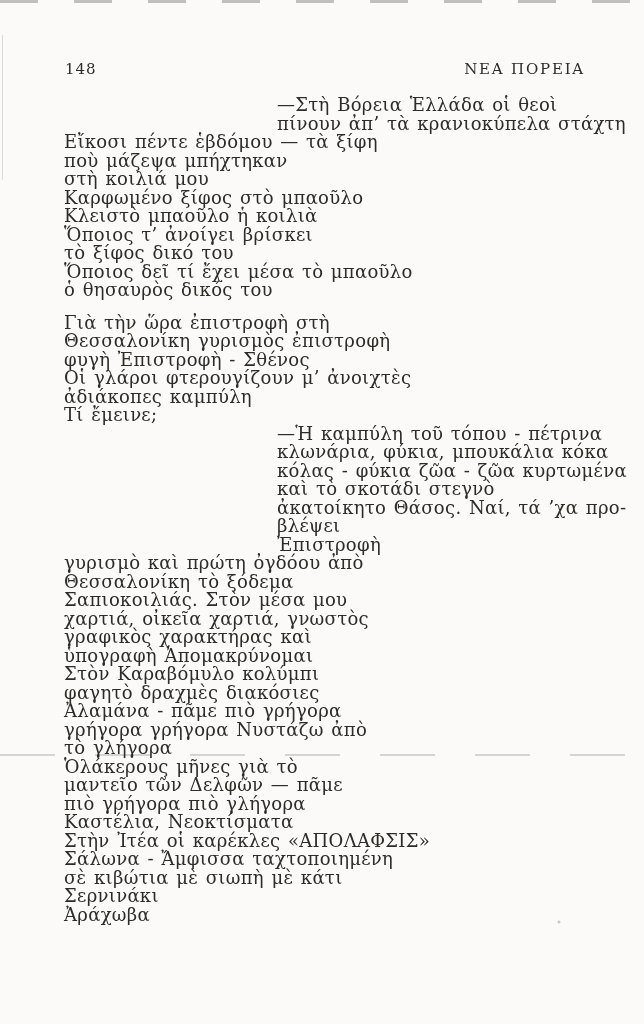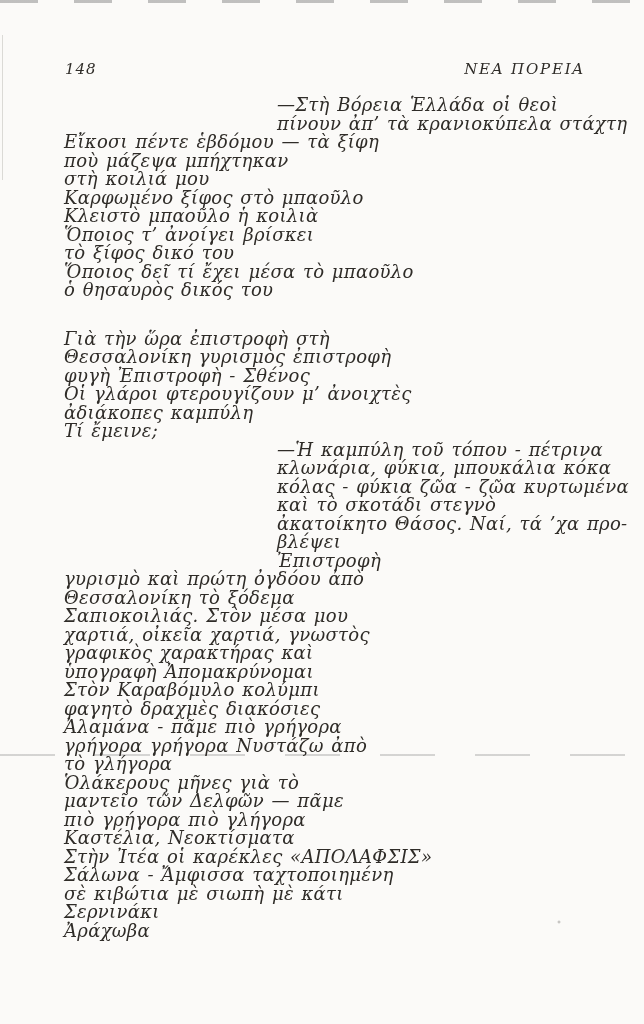--- a/index.html
+++ b/index.html
@@ -12,21 +12,20 @@
     background: #fbfaf8;
     overflow: hidden;
     font-family: "DejaVu Serif", "Liberation Serif", serif;
     color: #2f2c28;
   }
   .page {
     position: relative;
     width: 644px;
     height: 760px;
     background: #fbfaf8;
-    font-style: italic;
   }
   
   .edge-top {
     position: absolute;
     top: 0; left: 0;
     width: 644px; height: 3px;
     background: repeating-linear-gradient(90deg,
       rgba(70,70,72,0.50) 0px, rgba(70,70,72,0.50) 38px,
       rgba(0,0,0,0) 38px, rgba(0,0,0,0) 74px);
     opacity: 0.65;
@@ -77,21 +76,21 @@
     font-size: 18px;
     line-height: 18.5px;
     height: 18.5px;
     letter-spacing: 0.3px;
     word-spacing: 1.5px;
     white-space: nowrap;
   }
   .indent-left  { margin-left: 0; }
   .indent-mid   { }
   .indent-right { margin-left: 213px; }
-  .stanza-break { margin-top: 30px; }
+  .stanza-break { margin-top: 14px; }
 </style>
 </head>
 <body>
 
 <div class="page">
 
   <div class="edge-top"></div>
   <div class="edge-bottom"></div>
   <div class="edge-left"></div>
   <div class="speck"></div>

